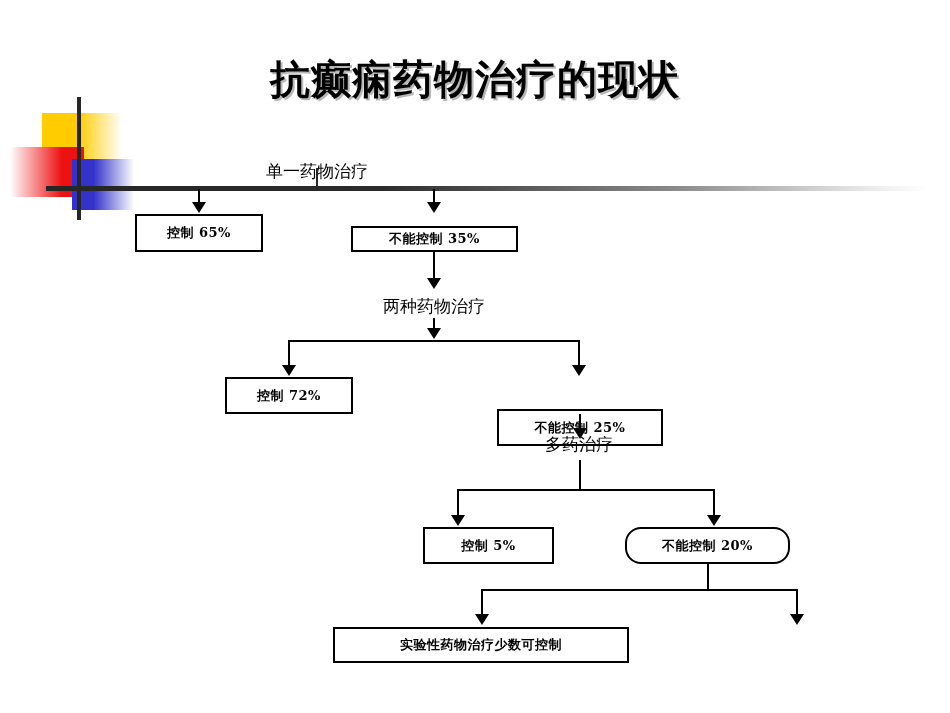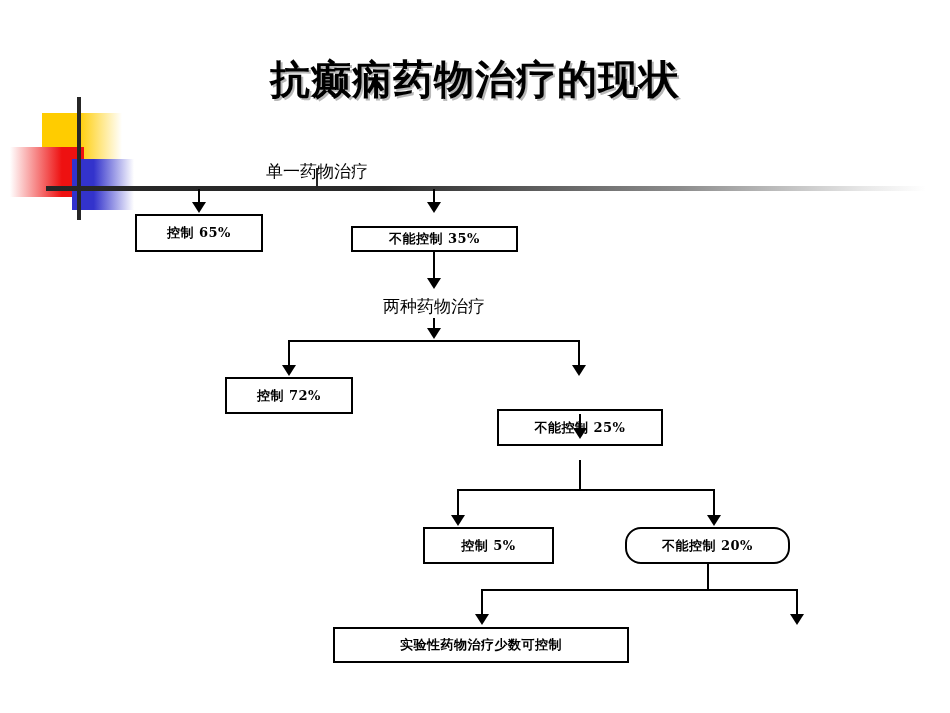--- a/index.html
+++ b/index.html
@@ -179,20 +179,21 @@
   <div class="vline" style="left:578px; top:340px; height:28px;"></div>
   <div class="arrowhead" style="left:572px; top:365px;"></div>
 
   <div class="node" style="left:225px; top:377px; width:128px; height:37px;">控制 72%</div>
 
   <div class="node" style="left:497px; top:377px; width:166px; height:37px;margin-top:32px;">不能控制 25%</div>
 
   <div class="vline" style="left:579px; top:414px; height:22px;"></div>
   <div class="arrowhead" style="left:573px; top:428px;"></div>
 
+  <div class="plain-label" style="left:509px; top:433px; width:140px;">多药治疗</div>
 
   <div class="vline" style="left:579px; top:460px; height:30px;"></div>
 
   <div class="hline" style="left:457px; top:489px; width:258px;"></div>
   <div class="vline" style="left:457px; top:489px; height:28px;"></div>
   <div class="arrowhead" style="left:451px; top:515px;"></div>
   <div class="vline" style="left:713px; top:489px; height:28px;"></div>
   <div class="arrowhead" style="left:707px; top:515px;"></div>
 
   <div class="node" style="left:394px; top:527px; width:131px; height:37px;margin-left:29px;">控制 5%</div>

